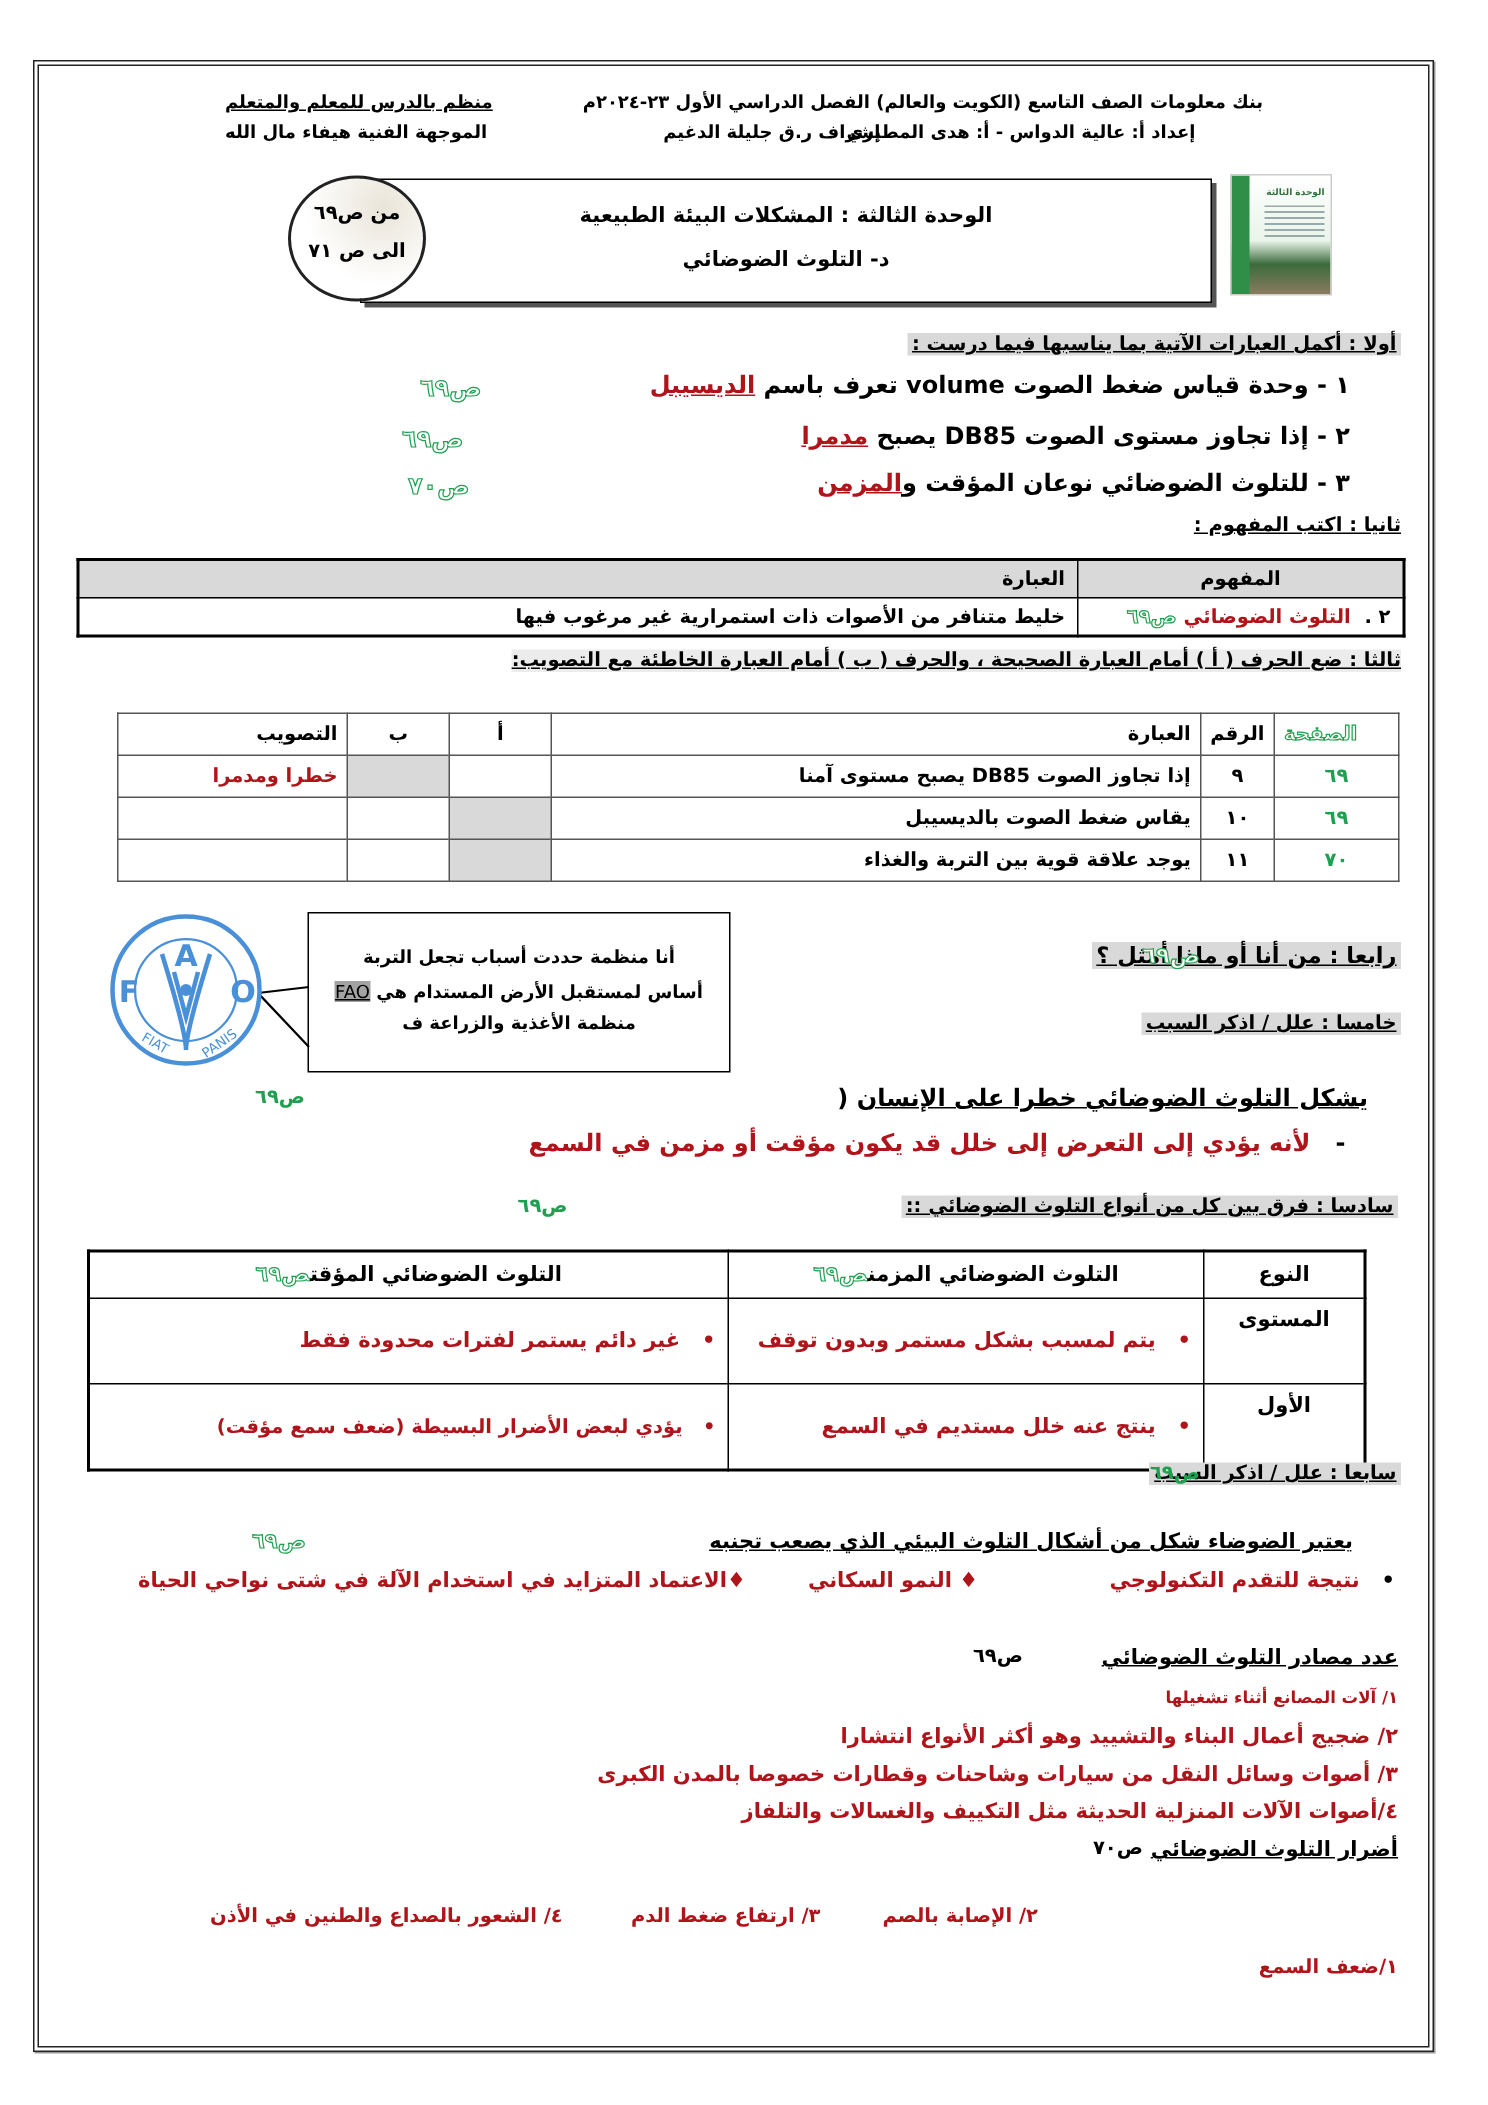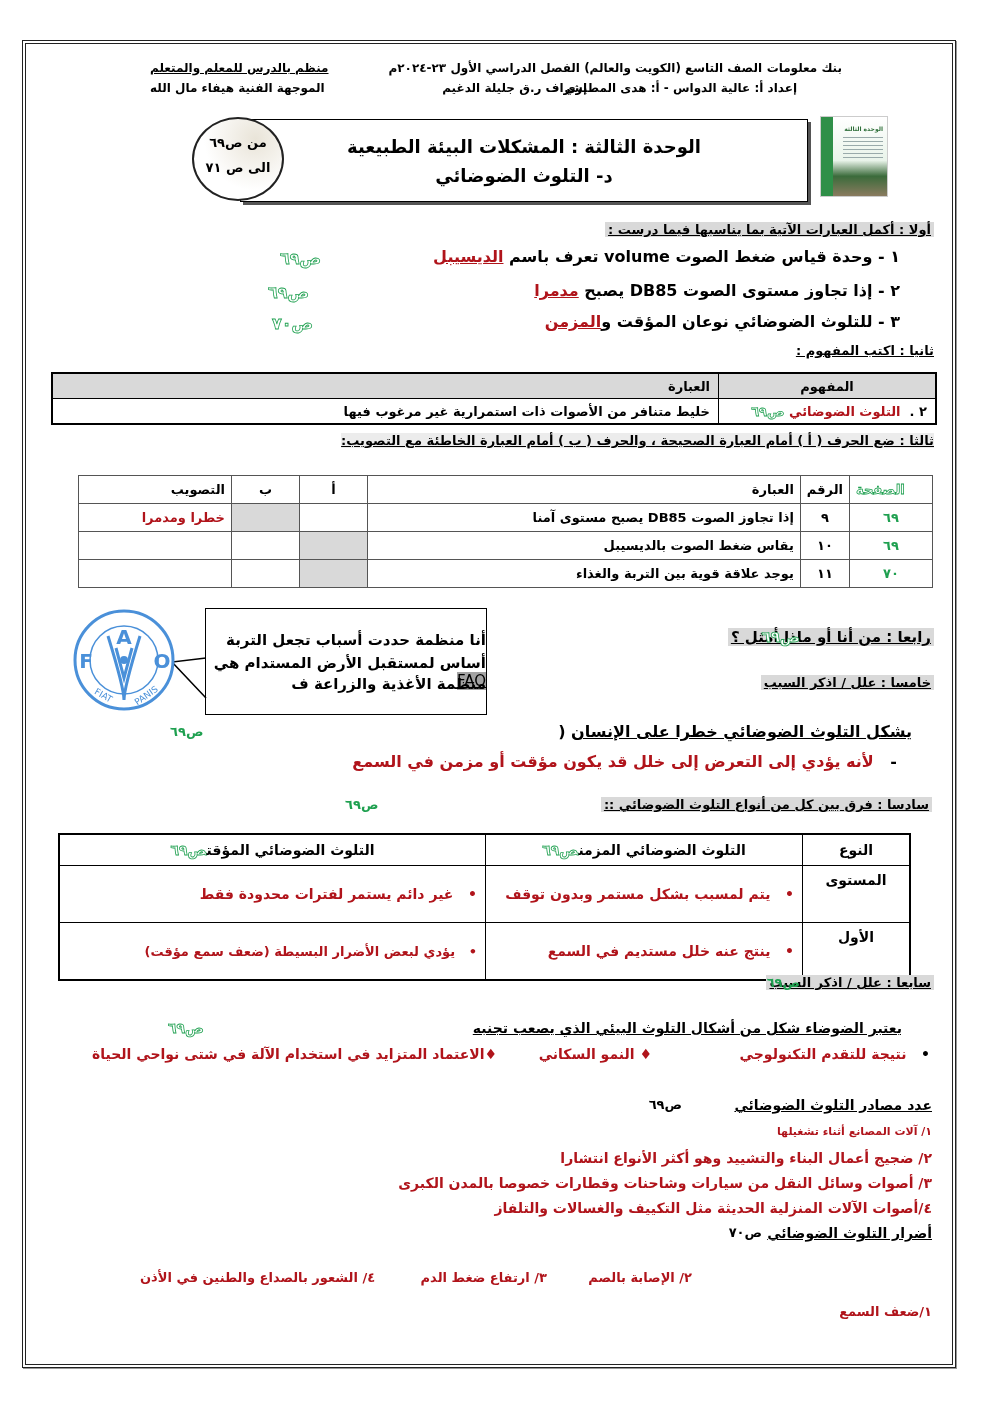--- a/index.html
+++ b/index.html
@@ -12,42 +12,42 @@
   .red { color:#b0141b; }
   .green { color:#1fa050; }
   .green-outline { color:#ffffff; -webkit-text-stroke:0.8px #1fa050; font-weight:bold; }
   .ul { text-decoration:underline; }
   .gray-head { background:#d9d9d9; padding:0 3px; text-decoration:underline; font-weight:bold; }
   
   .hdr { font-size:12px; font-weight:bold; }
   
   .title-box { position:absolute; left:240px; top:119px; width:566px; height:81px;
                border:1.5px solid #000; box-shadow:3px 3px 0 #555; }
-  .title-line { position:absolute; left:0; right:0; text-align:center; font-weight:bold; font-size:18px; }
+  .title-line { position:absolute; left:0; right:0; text-align:center; font-weight:bold; font-size:14px; }
   .circle { position:absolute; left:192px; top:117px; width:88px; height:80px; border-radius:50%;
             border:2px solid #222; background:radial-gradient(circle at 70% 25%, #e9e4d8, #ffffff 60%);
             text-align:center; font-weight:bold; font-size:13px; }
   .thumb { position:absolute; left:820px; top:116px; width:66px; height:79px; border:1px solid #ccc;
            background:linear-gradient(180deg, #ffffff 0%, #e9f4ea 55%, #3b6b3b 75%, #8a7b5f 100%); overflow:hidden; }
   .thumb .band { position:absolute; left:0; top:0; width:12px; height:100%; background:#2f8f48; }
   .thumb .ttl { position:absolute; right:4px; top:8px; font-size:6px; color:#2f6f3a; font-weight:bold; }
   .thumb .lines { position:absolute; right:4px; top:20px; width:40px; height:22px;
                   background:repeating-linear-gradient(180deg,#9aa 0 1px,transparent 1px 4px); }
   .q { font-size:16px; font-weight:bold; }
   table { border-collapse:collapse; }
   .t1 { position:absolute; left:51px; top:372px; width:886px; border:2px solid #000; font-size:13px; }
   .t1 td { border:1.5px solid #000; height:24px; padding:0 8px; font-weight:bold; }
   .t1 .head td { background:#d9d9d9; }
   .t2 { position:absolute; left:78px; top:475px; width:855px; font-size:13px; border:1px solid #555; }
   .t2 td { border:1px solid #555; height:27px; padding:0 6px; font-weight:bold; }
   .t2 .shade { background:#d9d9d9; }
   .t3 { position:absolute; left:58px; top:833px; width:853px; font-size:14px; border:2px solid #000; }
   .t3 td { border:1.5px solid #000; padding:0 8px; font-weight:bold; vertical-align:top; }
   .bubble { position:absolute; left:205px; top:608px; width:280px; height:105px; border:1.5px solid #000; background:#fff; }
-  .bubble .txt { position:absolute; left:0; right:0; font-size:15px; font-weight:bold; }
+  .bubble .txt { position:absolute; left:0; right:0; text-align:center; font-size:12px; font-weight:bold; }
 </style>
 </head>
 <body>
 
 <div class="frame"></div>
 
 <div class="abs hdr" style="right:150px; top:61px;">بنك معلومات</div>
 <div class="abs hdr" style="right:230px; top:61px;">الصف التاسع (الكويت والعالم) الفصل الدراسي الأول ٢٣-٢٠٢٤م</div>
 <div class="abs hdr ul" style="left:150px; top:61px;">منظم بالدرس للمعلم والمتعلم</div>
 <div class="abs hdr" style="right:195px; top:81px;">إعداد أ: عالية الدواس - أ: هدى المطيري</div>

